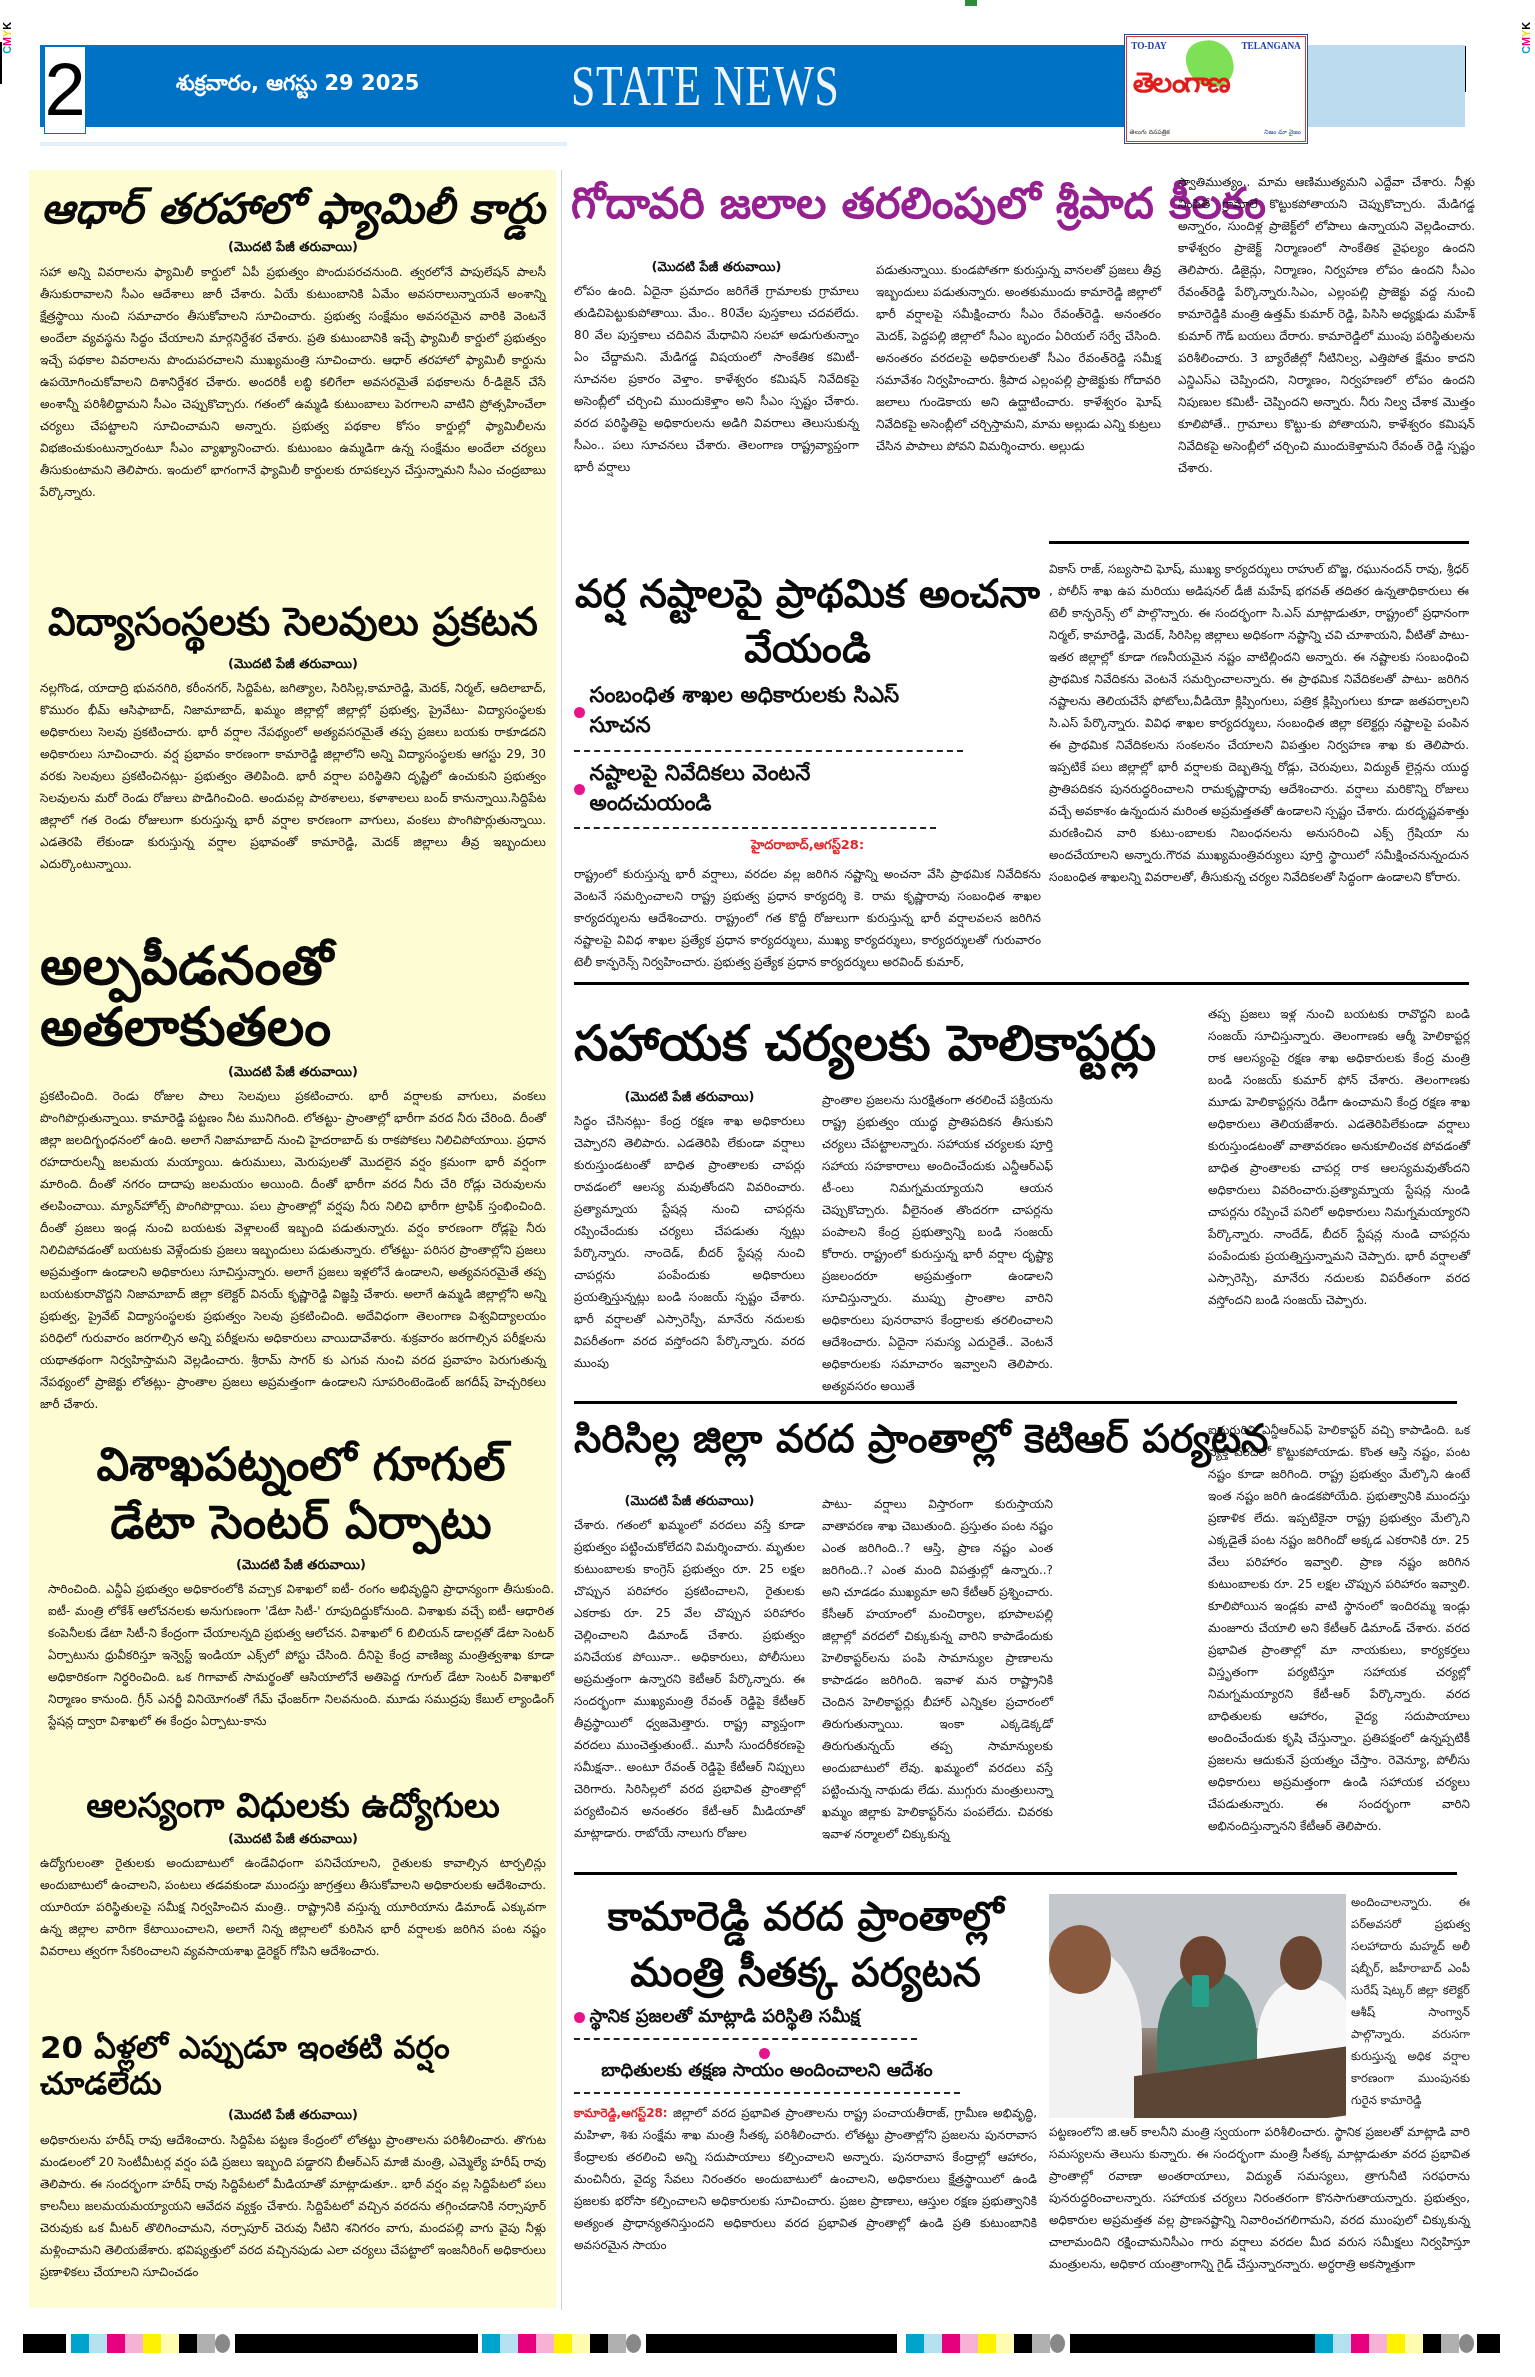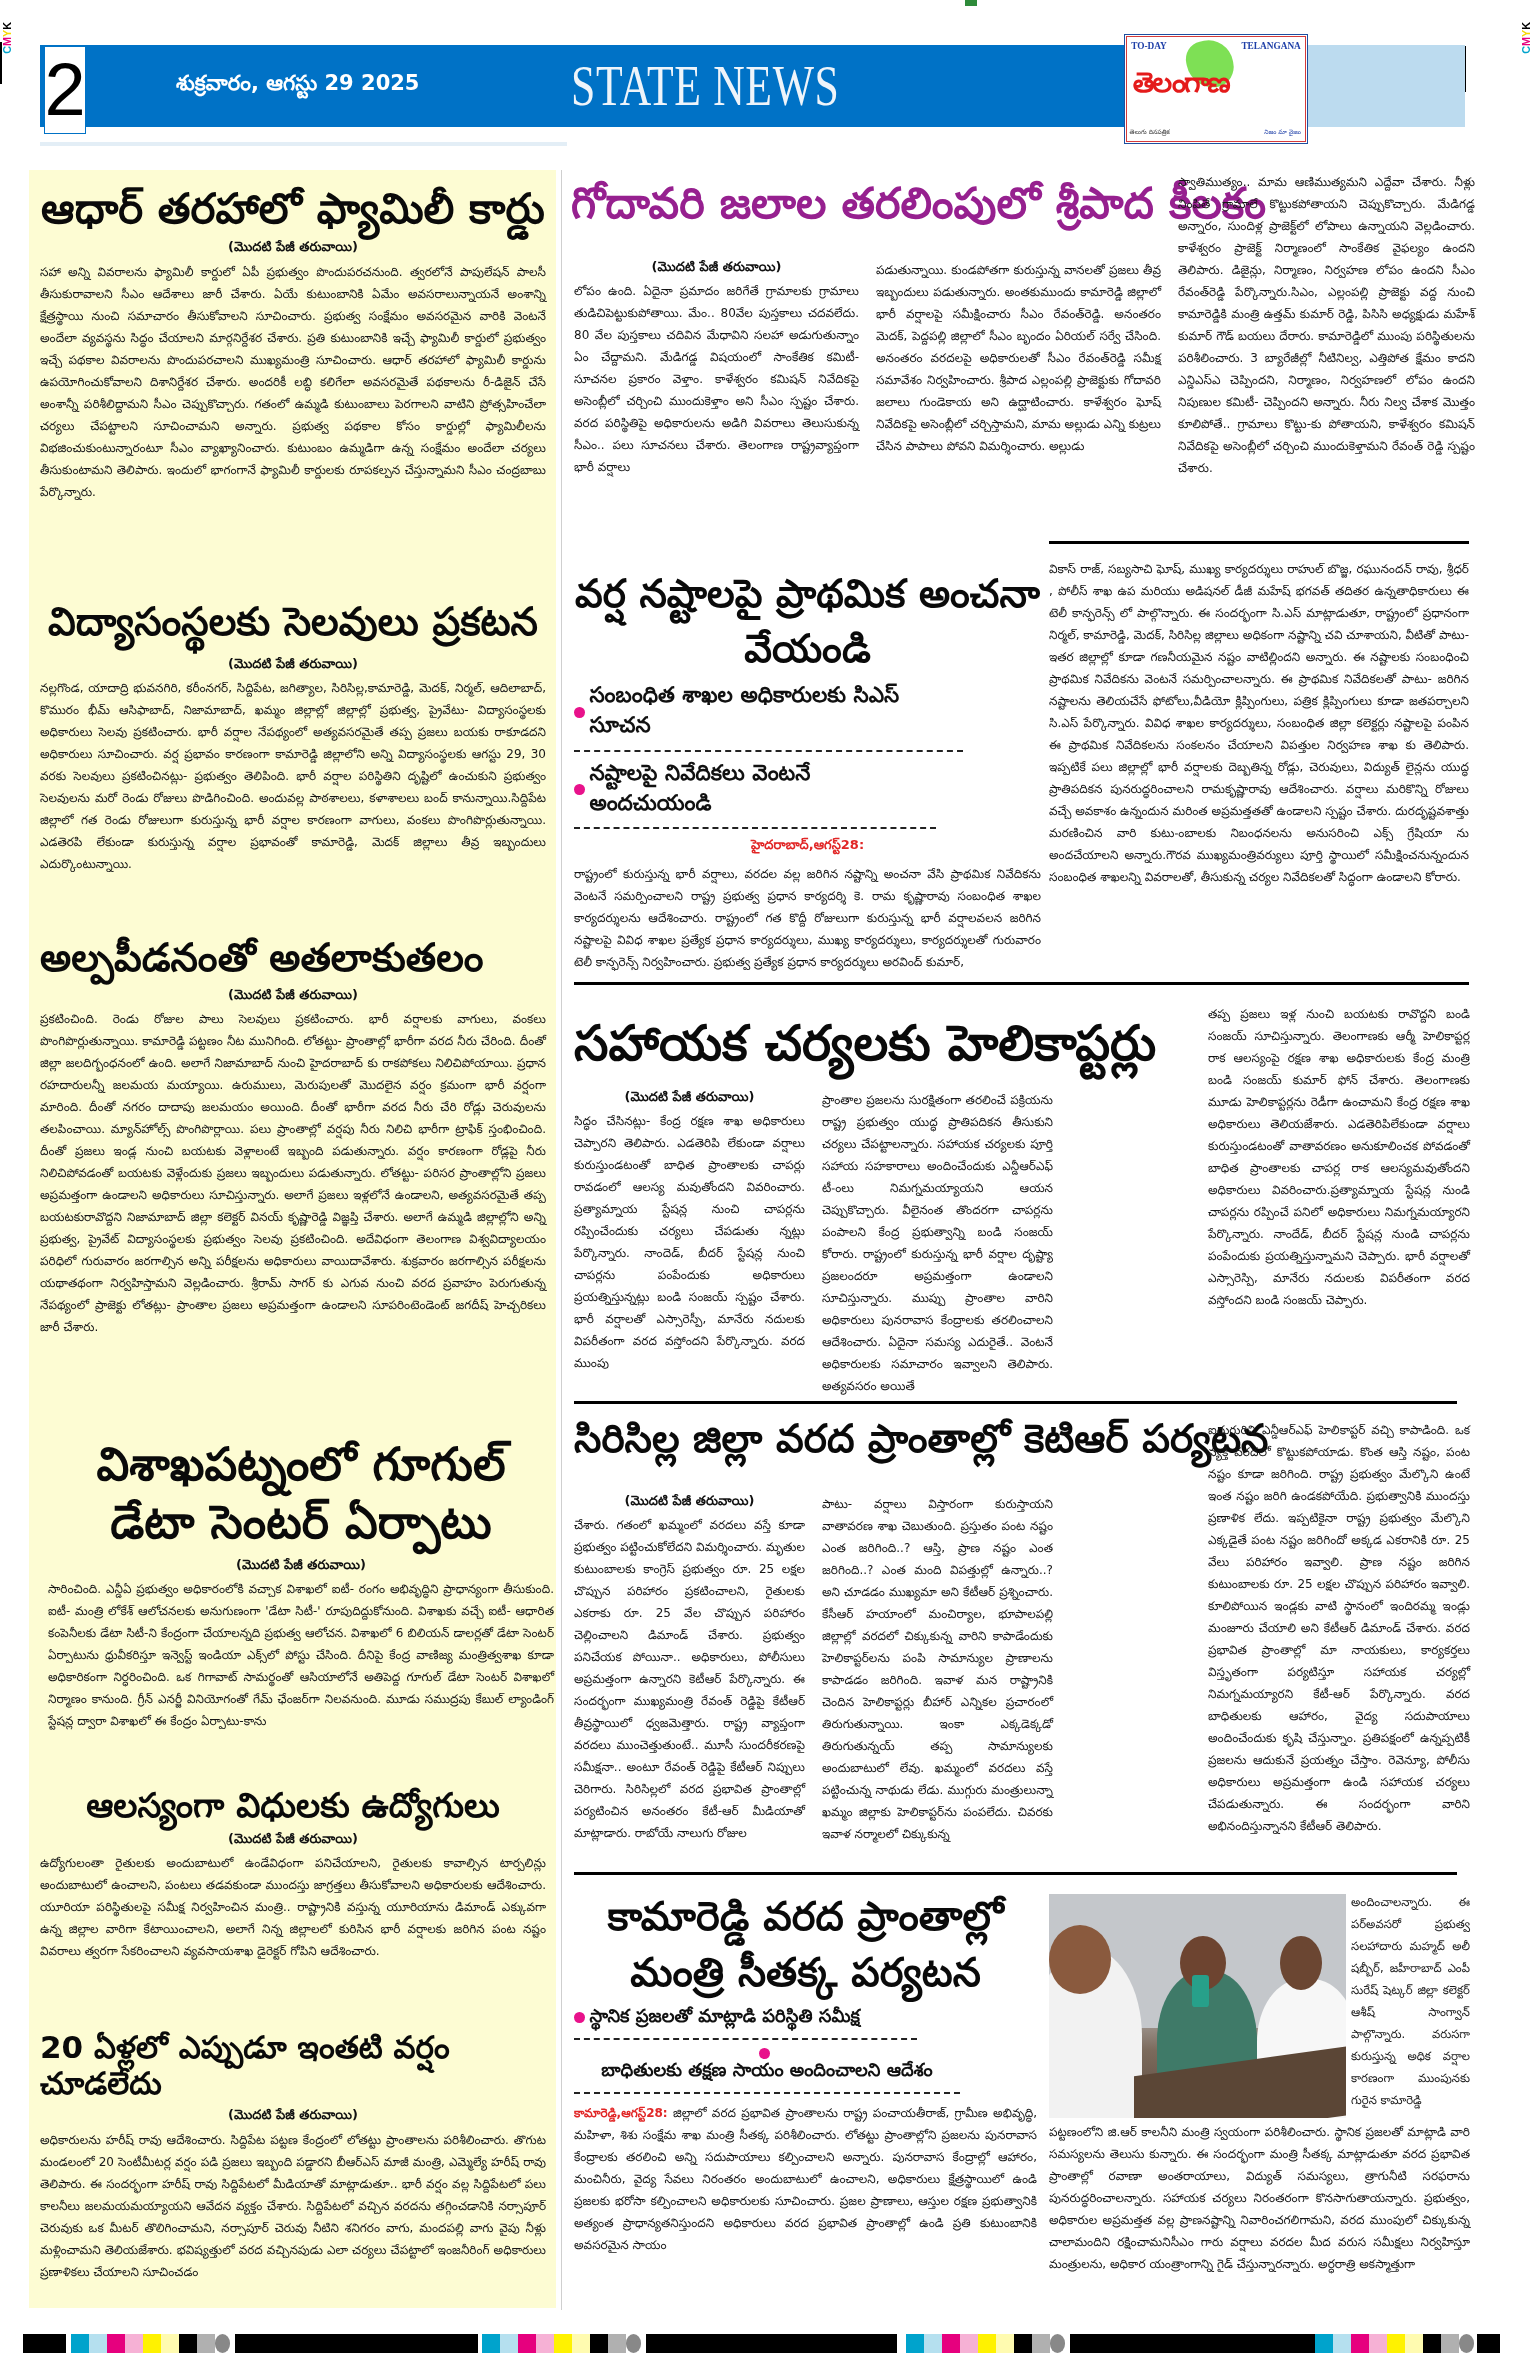--- a/index.html
+++ b/index.html
@@ -86,33 +86,33 @@
   <div class="l-today">TO-DAY</div>
   <div class="l-tel">TELANGANA</div>
   <div class="l-name">తెలంగాణ</div>
   <div class="l-tag1">తెలుగు దినపత్రిక</div>
   <div class="l-tag2">నిజం మా నైజం</div>
 </div>
 
 <div class="yellow-col"></div>
 
 <div class="story" style="left:40px; top:185px; width:506px;">
-  <div class="hl center" style="font-size:42px;">ఆధార్ తరహాలో ఫ్యామిలీ కార్డు</div>
+  <div class="hl center" style="font-size:42px;font-style:italic;">ఆధార్ తరహాలో ఫ్యామిలీ కార్డు</div>
   <div class="contd">(మొదటి పేజీ తరువాయి)</div>
   <div class="body">సహా అన్ని వివరాలను ఫ్యామిలీ కార్డులో ఏపీ ప్రభుత్వం పొందుపరచనుంది. త్వరలోనే పాపులేషన్ పాలసీ తీసుకురావాలని సీఎం ఆదేశాలు జారీ చేశారు. ఏయే కుటుంబానికి ఏమేం అవసరాలున్నాయనే అంశాన్ని క్షేత్రస్థాయి నుంచి సమాచారం తీసుకోవాలని సూచించారు. ప్రభుత్వ సంక్షేమం అవసరమైన వారికి వెంటనే అందేలా వ్యవస్థను సిద్ధం చేయాలని మార్గనిర్దేశర చేశారు. ప్రతి కుటుంబానికి ఇచ్చే ఫ్యామిలీ కార్డులో ప్రభుత్వం ఇచ్చే పథకాల వివరాలను పొందుపరచాలని ముఖ్యమంత్రి సూచించారు. ఆధార్ తరహాలో ఫ్యామిలీ కార్డును ఉపయోగించుకోవాలని దిశానిర్దేశర చేశారు. అందరికీ లబ్ధి కలిగేలా అవసరమైతే పథకాలను రీ-డిజైన్ చేసే అంశాన్నీ పరిశీలిద్దామని సీఎం చెప్పుకొచ్చారు. గతంలో ఉమ్మడి కుటుంబాలు పెరగాలని వాటిని ప్రోత్సహించేలా చర్యలు చేపట్టాలని సూచించామని అన్నారు. ప్రభుత్వ పథకాల కోసం కార్డుల్లో ఫ్యామిలీలను విభజించుకుంటున్నారంటూ సీఎం వ్యాఖ్యానించారు. కుటుంబం ఉమ్మడిగా ఉన్న సంక్షేమం అందేలా చర్యలు తీసుకుంటామని తెలిపారు. ఇందులో భాగంగానే ఫ్యామిలీ కార్డులకు రూపకల్పన చేస్తున్నామని సీఎం చంద్రబాబు పేర్కొన్నారు.</div>
 </div>
 
 <div class="story" style="left:40px; top:600px; width:506px;">
   <div class="hl center" style="font-size:39px;">విద్యాసంస్థలకు సెలవులు ప్రకటన</div>
   <div class="contd" style="margin-top:10.8px;">(మొదటి పేజీ తరువాయి)</div>
   <div class="body">నల్లగొండ, యాదాద్రి భువనగిరి, కరీంనగర్, సిద్దిపేట, జగిత్యాల, సిరిసిల్ల,కామారెడ్డి, మెదక్, నిర్మల్, ఆదిలాబాద్, కొమురం భీమ్ ఆసిఫాబాద్, నిజామాబాద్, ఖమ్మం జిల్లాల్లో జిల్లాల్లో ప్రభుత్వ, ప్రైవేటు- విద్యాసంస్థలకు అధికారులు సెలవు ప్రకటించారు. భారీ వర్షాల నేపథ్యంలో అత్యవసరమైతే తప్ప ప్రజలు బయకు రాకూడదని అధికారులు సూచించారు. వర్ష ప్రభావం కారణంగా కామారెడ్డి జిల్లాలోని అన్ని విద్యాసంస్థలకు ఆగస్టు 29, 30 వరకు సెలవులు ప్రకటించినట్లు- ప్రభుత్వం తెలిపింది. భారీ వర్షాల పరిస్థితిని దృష్టిలో ఉంచుకుని ప్రభుత్వం సెలవులను మరో రెండు రోజులు పొడిగించింది. అందువల్ల పాఠశాలలు, కళాశాలలు బంద్ కానున్నాయి.సిద్దిపేట జిల్లాలో గత రెండు రోజులుగా కురుస్తున్న భారీ వర్షాల కారణంగా వాగులు, వంకలు పొంగిపొర్లుతున్నాయి. ఎడతెరపి లేకుండా కురుస్తున్న వర్షాల ప్రభావంతో కామారెడ్డి, మెదక్ జిల్లాలు తీవ్ర ఇబ్బందులు ఎదుర్కొంటున్నాయి.</div>
 </div>
 
 <div class="story" style="left:40px; top:936px; width:506px;">
-  <div class="hl" style="font-size:39px;">అల్పపీడనంతో అతలాకుతలం</div>
+  <div class="hl" style="font-size:53px;">అల్పపీడనంతో అతలాకుతలం</div>
   <div class="contd">(మొదటి పేజీ తరువాయి)</div>
   <div class="body">ప్రకటించింది. రెండు రోజుల పాలు సెలవులు ప్రకటించారు. భారీ వర్షాలకు వాగులు, వంకలు పొంగిపొర్లుతున్నాయి. కామారెడ్డి పట్టణం నీట మునిగింది. లోతట్టు- ప్రాంతాల్లో భారీగా వరద నీరు చేరింది. దీంతో జిల్లా జలదిగ్బంధనంలో ఉంది. అలాగే నిజామాబాద్ నుంచి హైదరాబాద్ కు రాకపోకలు నిలిచిపోయాయి. ప్రధాన రహదారులన్నీ జలమయ మయ్యాయి. ఉరుములు, మెరుపులతో మొదలైన వర్షం క్రమంగా భారీ వర్షంగా మారింది. దీంతో నగరం దాదాపు జలమయం అయింది. దీంతో భారీగా వరద నీరు చేరి రోడ్లు చెరువులను తలపించాయి. మ్యాన్‌హోల్స్ పొంగిపొర్లాయి. పలు ప్రాంతాల్లో వర్షపు నీరు నిలిచి భారీగా ట్రాఫిక్ స్తంభించింది. దీంతో ప్రజలు ఇండ్ల నుంచి బయటకు వెళ్లాలంటే ఇబ్బంది పడుతున్నారు. వర్షం కారణంగా రోడ్లపై నీరు నిలిచిపోవడంతో బయటకు వెళ్లేందుకు ప్రజలు ఇబ్బందులు పడుతున్నారు. లోతట్టు- పరిసర ప్రాంతాల్లోని ప్రజలు అప్రమత్తంగా ఉండాలని అధికారులు సూచిస్తున్నారు. అలాగే ప్రజలు ఇళ్లలోనే ఉండాలని, అత్యవసరమైతే తప్ప బయటకురావొద్దని నిజామాబాద్ జిల్లా కలెక్టర్ వినయ్ కృష్ణారెడ్డి విజ్ఞప్తి చేశారు. అలాగే ఉమ్మడి జిల్లాల్లోని అన్ని ప్రభుత్వ, ప్రైవేట్ విద్యాసంస్థలకు ప్రభుత్వం సెలవు ప్రకటించింది. అదేవిధంగా తెలంగాణ విశ్వవిద్యాలయం పరిధిలో గురువారం జరగాల్సిన అన్ని పరీక్షలను అధికారులు వాయిదావేశారు. శుక్రవారం జరగాల్సిన పరీక్షలను యథాతథంగా నిర్వహిస్తామని వెల్లడించారు. శ్రీరామ్ సాగర్ కు ఎగువ నుంచి వరద ప్రవాహం పెరుగుతున్న నేపథ్యంలో ప్రాజెక్టు లోతట్లు- ప్రాంతాల ప్రజలు అప్రమత్తంగా ఉండాలని సూపరింటెండెంట్ జగదీష్ హెచ్చరికలు జారీ చేశారు.</div>
 </div>
 
 <div class="story" style="left:48px; top:1436px; width:506px;">
   <div class="hl center" style="font-size:46px; line-height:1.25;">విశాఖపట్నంలో గూగుల్ డేటా సెంటర్ ఏర్పాటు</div>
   <div class="contd">(మొదటి పేజీ తరువాయి)</div>
   <div class="body">సారించింది. ఎన్డీఏ ప్రభుత్వం అధికారంలోకి వచ్చాక విశాఖలో ఐటీ- రంగం అభివృద్ధిని ప్రాధాన్యంగా తీసుకుంది. ఐటీ- మంత్రి లోకేశ్ ఆలోచనలకు అనుగుణంగా 'డేటా సిటీ-' రూపుదిద్దుకోనుంది. విశాఖకు వచ్చే ఐటీ- ఆధారిత కంపెనీలకు డేటా సిటీ-ని కేంద్రంగా చేయాలన్నది ప్రభుత్వ ఆలోచన. విశాఖలో 6 బిలియన్ డాలర్లతో డేటా సెంటర్ ఏర్పాటును ధ్రువీకరిస్తూ ఇన్వెస్ట్ ఇండియా ఎక్స్‌లో పోస్టు చేసింది. దీనిపై కేంద్ర వాణిజ్య మంత్రిత్వశాఖ కూడా అధికారికంగా నిర్ధరించింది. ఒక గిగావాట్ సామర్థంతో ఆసియాలోనే అతిపెద్ద గూగుల్ డేటా సెంటర్ విశాఖలో నిర్మాణం కానుంది. గ్రీన్ ఎనర్జీ వినియోగంతో గేమ్ ఛేంజర్‌గా నిలవనుంది. మూడు సముద్రపు కేబుల్ ల్యాండింగ్ స్టేషన్ల ద్వారా విశాఖలో ఈ కేంద్రం ఏర్పాటు-కాను</div>
 </div>
 

